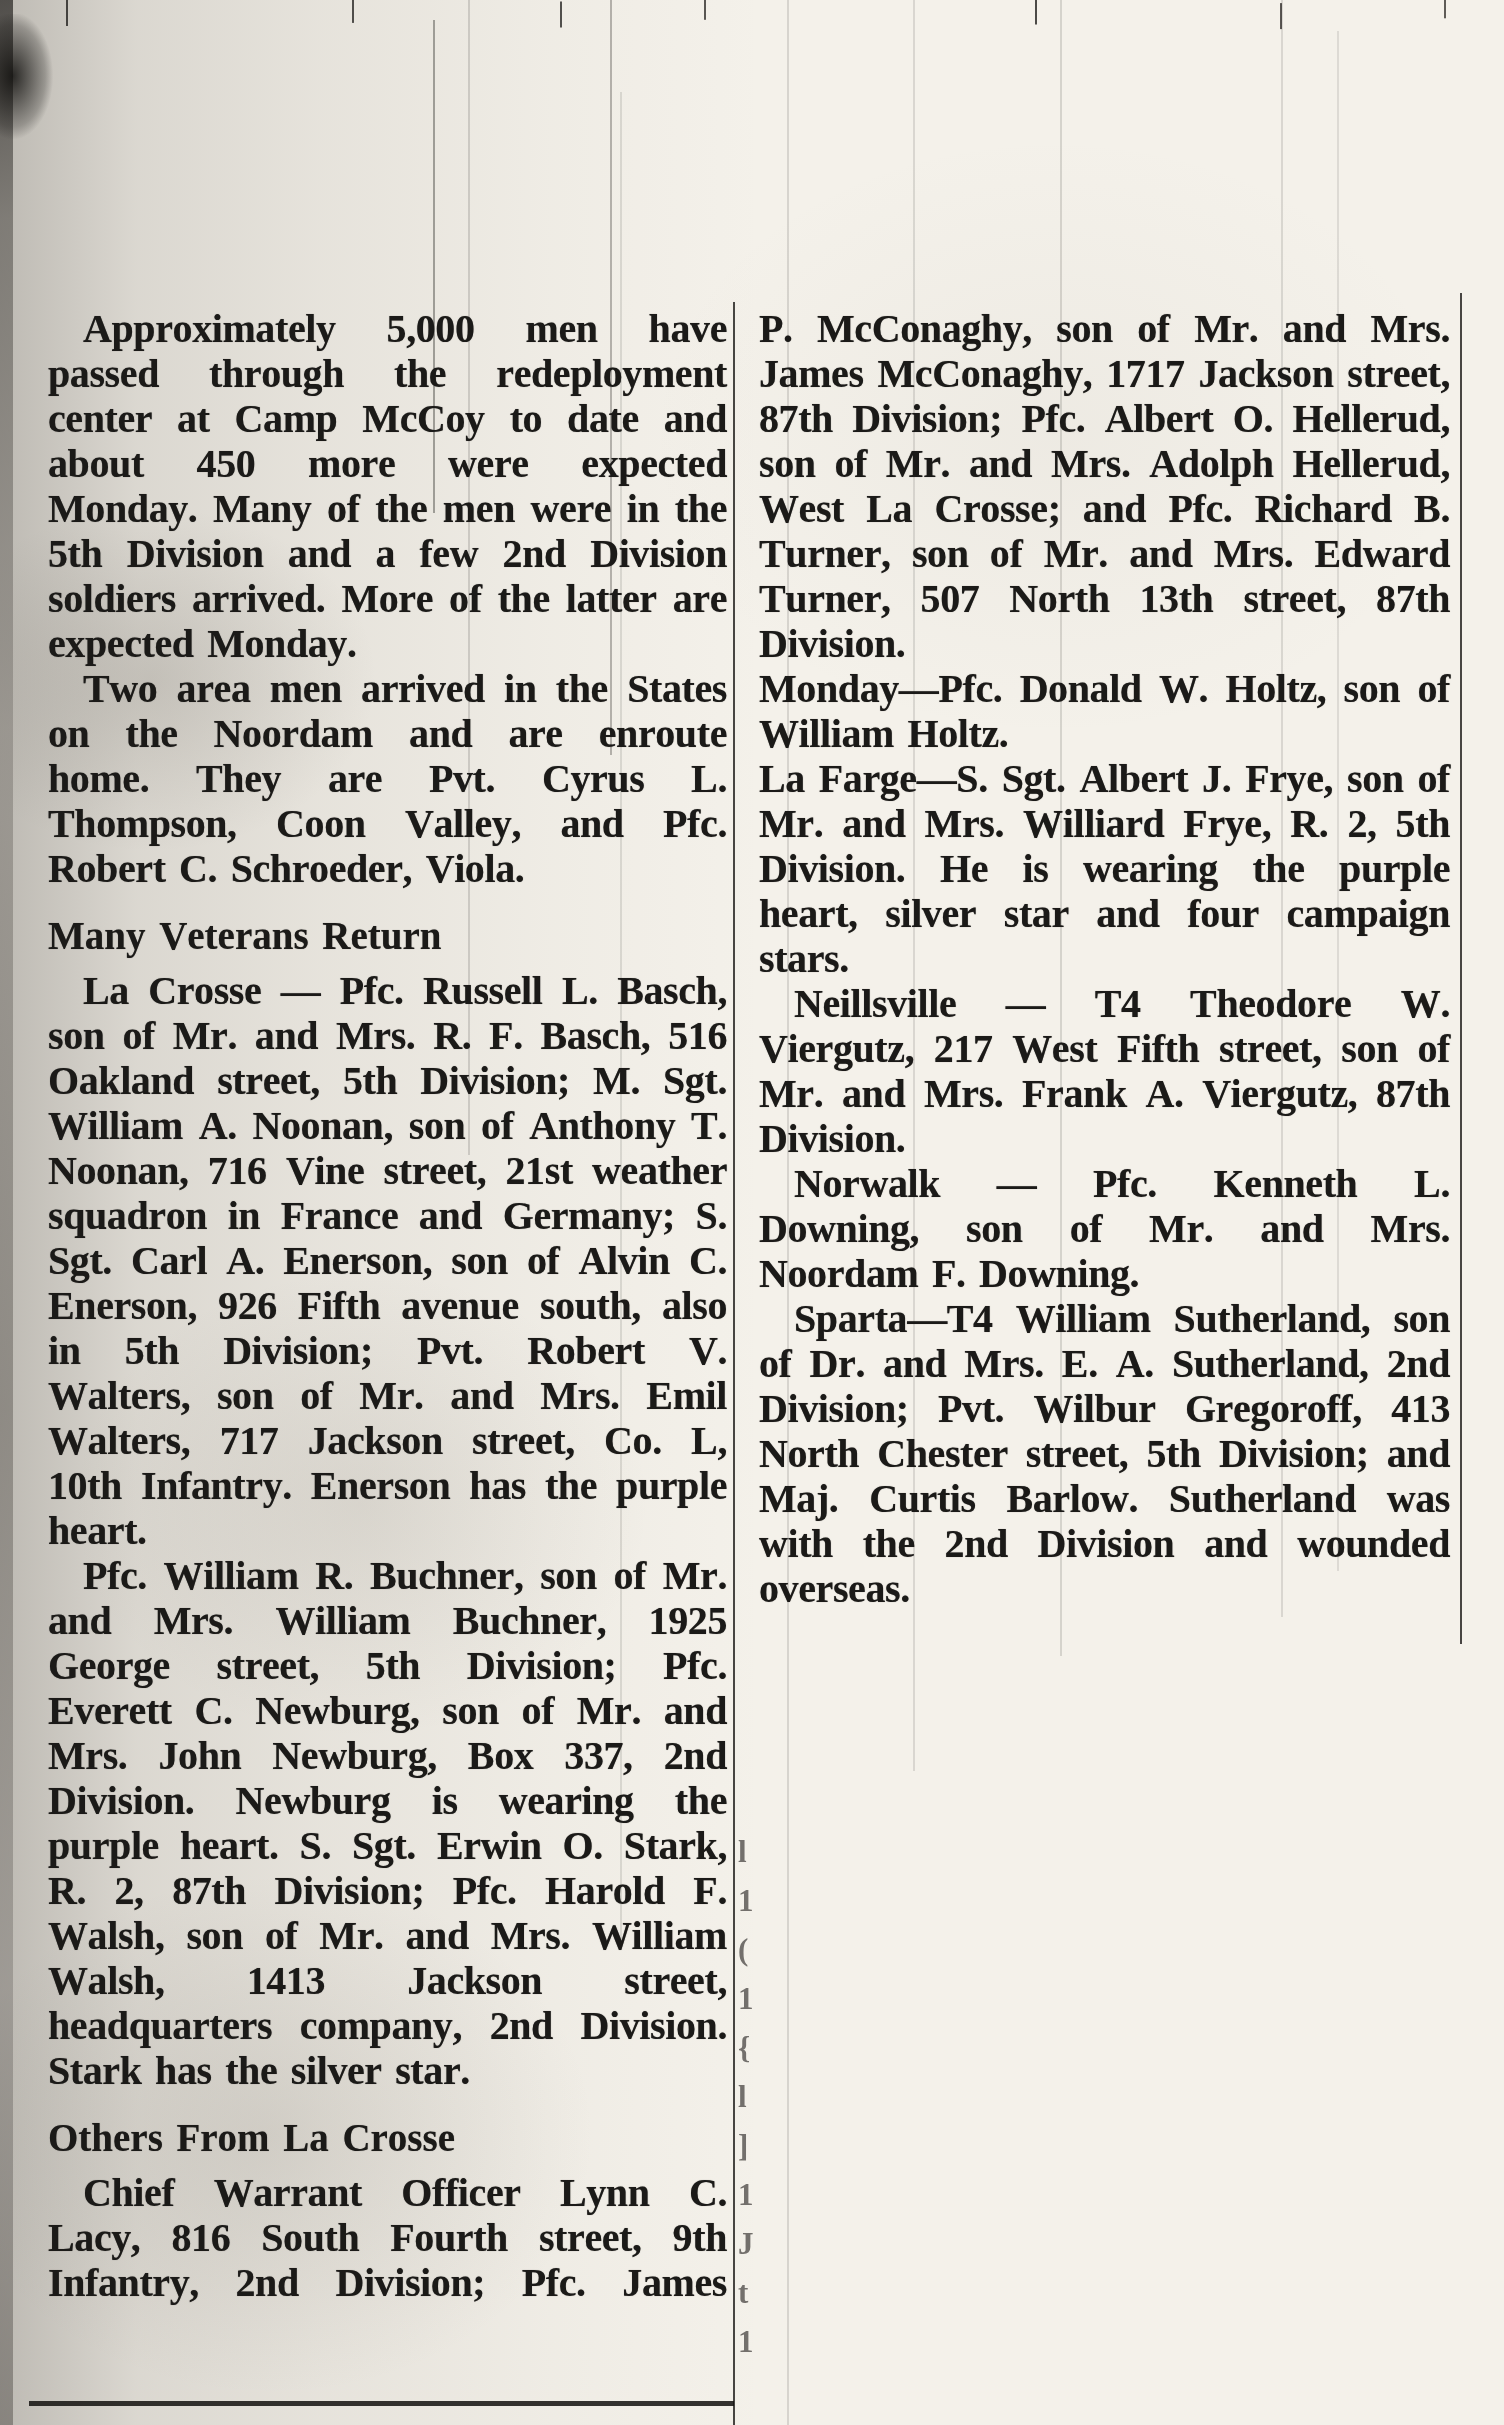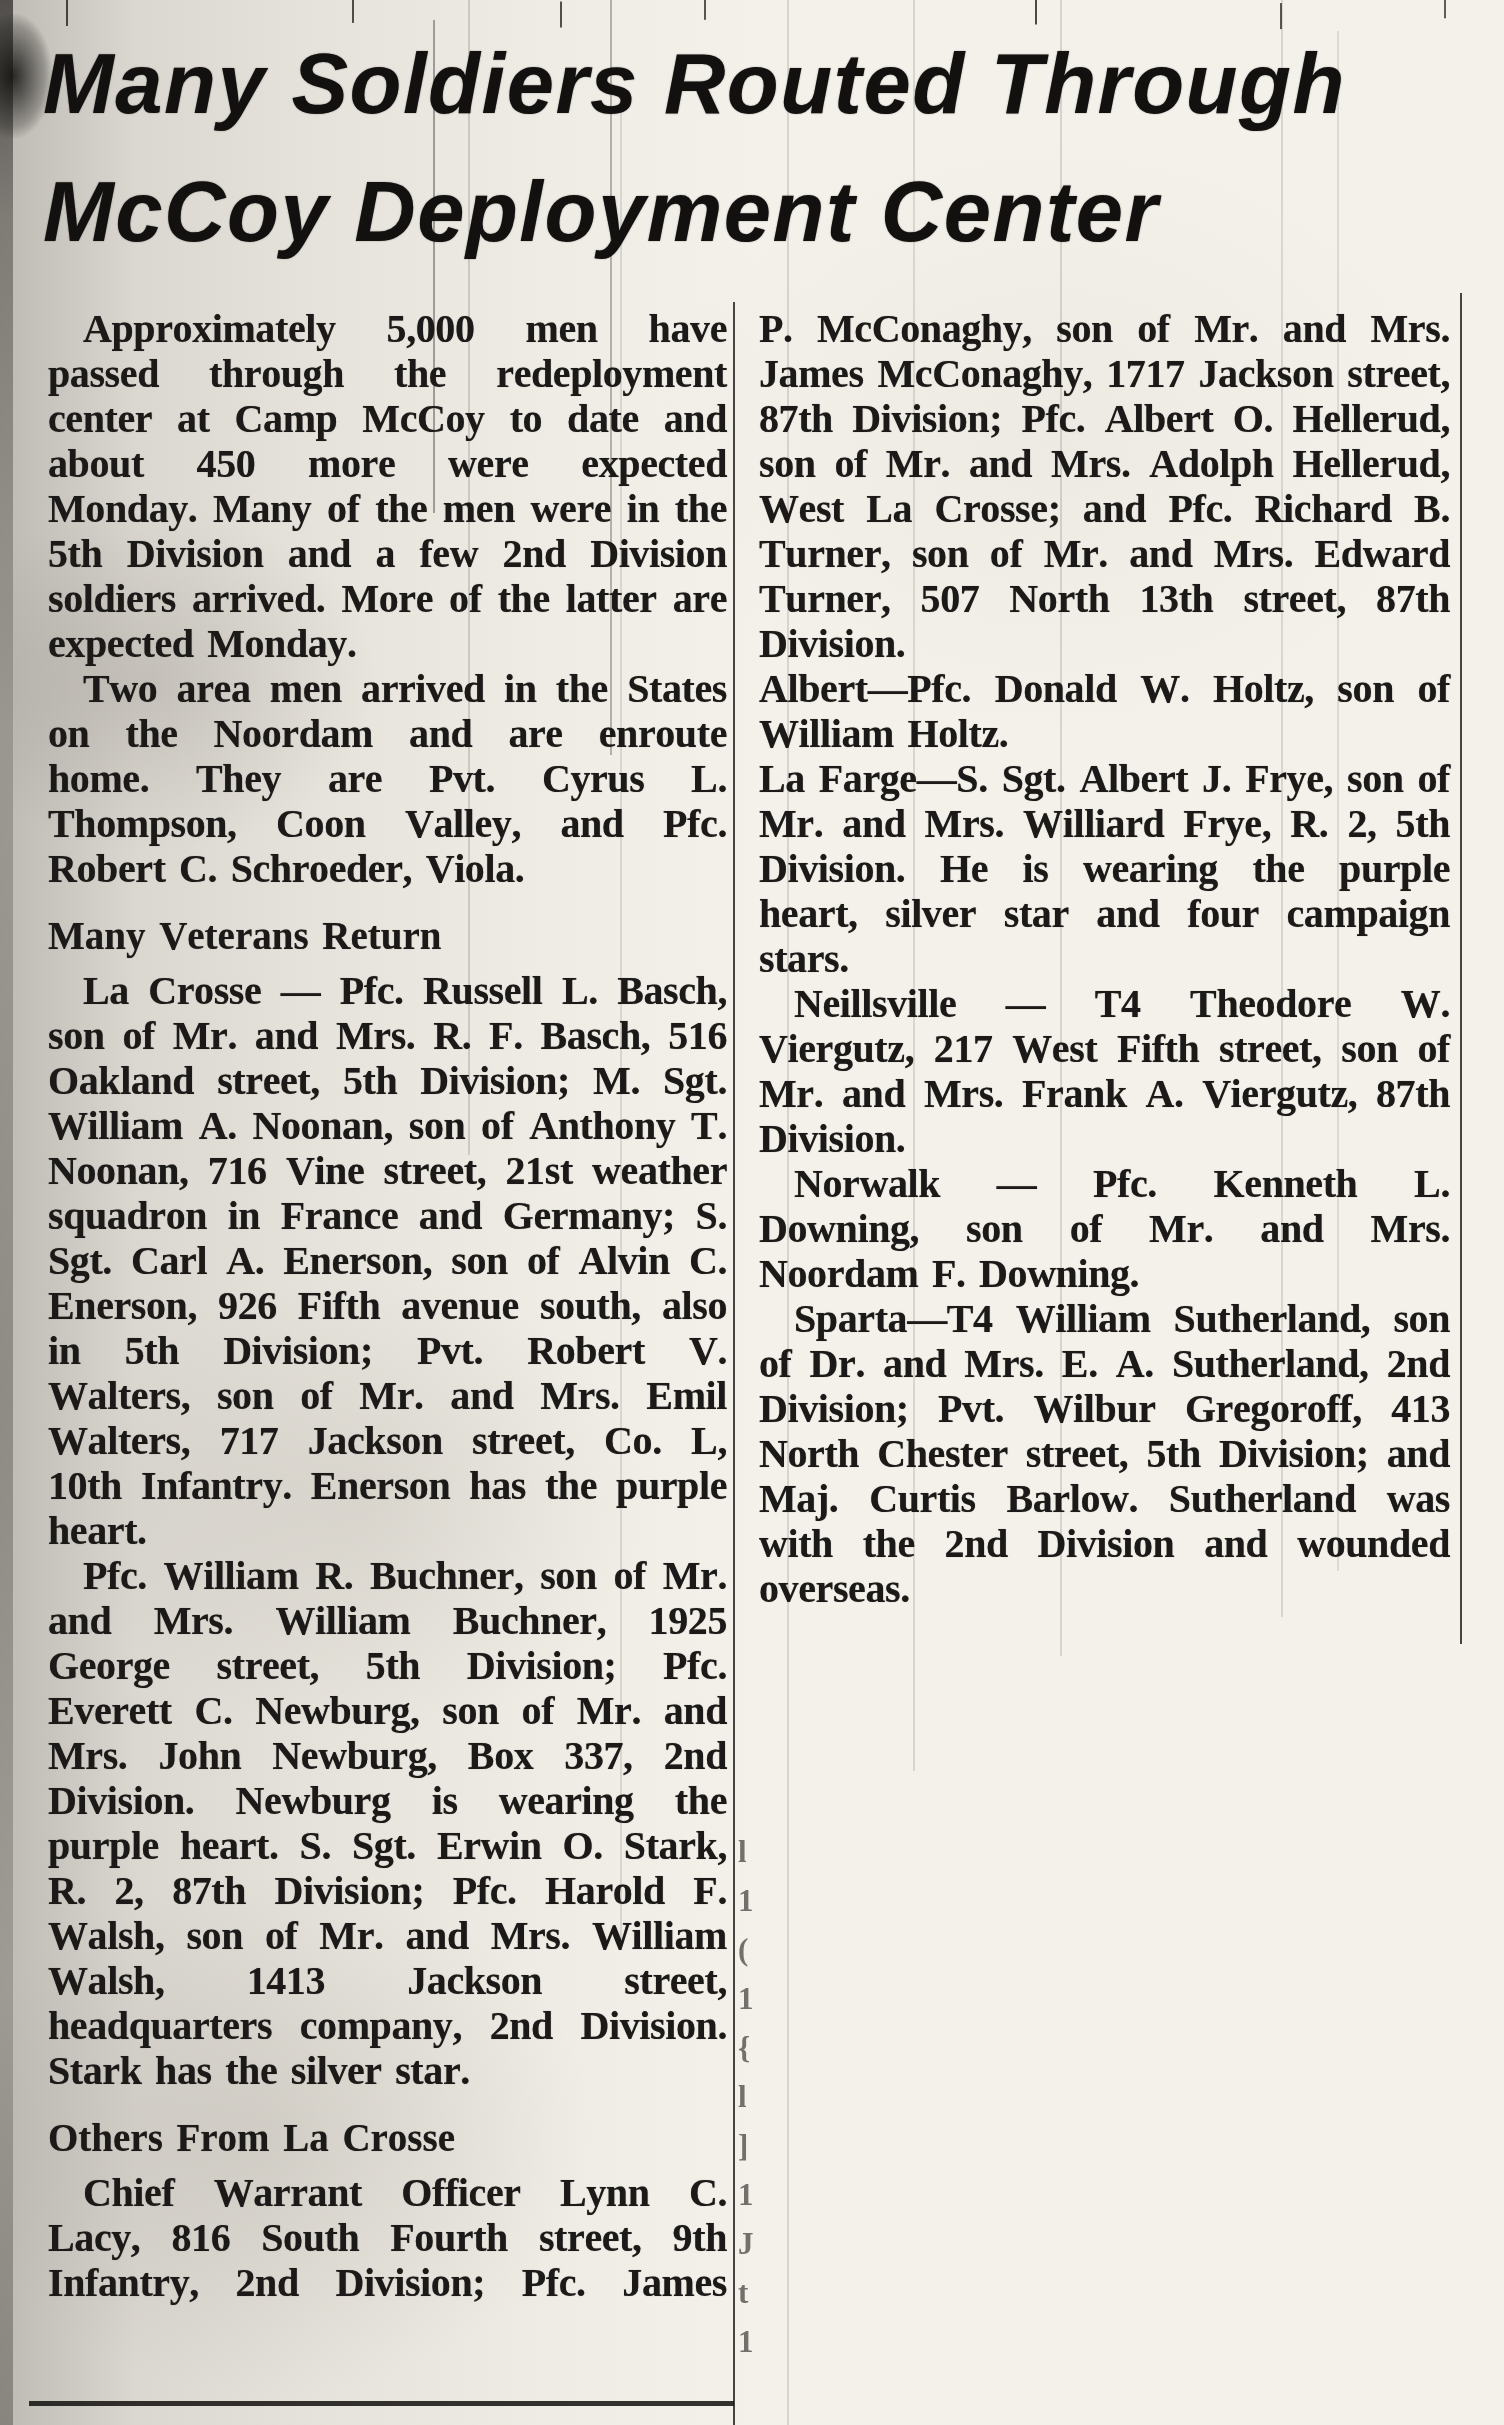--- a/index.html
+++ b/index.html
@@ -92,38 +92,34 @@
 (
 1
 {
 l
 ]
 1
 J
 t
 1</div>
 
-  <h1 class="headline">
-    <span class="hl-line">Many Soldiers Routed Through</span>
-    <span class="hl-line">McCoy Deployment Center</span>
-  </h1>
 
   <div class="col col-left">
     <p class="para"><span>Approximately 5,000 men have passed through the redeployment center at Camp McCoy to date and about 450 more were expected Monday. Many of the men were in the 5th Division and a few 2nd Division soldiers arrived. More of the latter are expected Monday.</span></p>
     <p class="para"><span>Two area men arrived in the States on the Noordam and are enroute home. They are Pvt. Cyrus L. Thompson, Coon Valley, and Pfc. Robert C. Schroeder, Viola.</span></p>
     <h2 class="subhead">Many Veterans Return</h2>
     <p class="para"><b class="lead">La Crosse</b><span> — Pfc. Russell L. Basch, son of Mr. and Mrs. R. F. Basch, 516 Oakland street, 5th Division; M. Sgt. William A. Noonan, son of Anthony T. Noonan, 716 Vine street, 21st weather squadron in France and Germany; S. Sgt. Carl A. Enerson, son of Alvin C. Enerson, 926 Fifth avenue south, also in 5th Division; Pvt. Robert V. Walters, son of Mr. and Mrs. Emil Walters, 717 Jackson street, Co. L, 10th Infantry. Enerson has the purple heart.</span></p>
     <p class="para"><span>Pfc. William R. Buchner, son of Mr. and Mrs. William Buchner, 1925 George street, 5th Division; Pfc. Everett C. Newburg, son of Mr. and Mrs. John Newburg, Box 337, 2nd Division. Newburg is wearing the purple heart. S. Sgt. Erwin O. Stark, R. 2, 87th Division; Pfc. Harold F. Walsh, son of Mr. and Mrs. William Walsh, 1413 Jackson street, headquarters company, 2nd Division. Stark has the silver star.</span></p>
     <h2 class="subhead">Others From La Crosse</h2>
     <p class="para justify-last"><span>Chief Warrant Officer Lynn C. Lacy, 816 South Fourth street, 9th Infantry, 2nd Division; Pfc. James</span></p>
   </div>
 
   <div class="col col-right">
     <p class="para noindent"><span>P. McConaghy, son of Mr. and Mrs. James McConaghy, 1717 Jackson street, 87th Division; Pfc. Albert O. Hellerud, son of Mr. and Mrs. Adolph Hellerud, West La Crosse; and Pfc. Richard B. Turner, son of Mr. and Mrs. Edward Turner, 507 North 13th street, 87th Division.</span></p>
-    <p class="para noindent"><b class="lead">Albert</b><span>—Pfc. Donald W. Holtz, son of William Holtz.</span></p>
+    <p class="para noindent"><b class="lead">Monday</b><span>—Pfc. Donald W. Holtz, son of William Holtz.</span></p>
     <p class="para noindent"><b class="lead">La Farge</b><span>—S. Sgt. Albert J. Frye, son of Mr. and Mrs. Williard Frye, R. 2, 5th Division. He is wearing the purple heart, silver star and four campaign stars.</span></p>
     <p class="para"><b class="lead">Neillsville</b><span> — T4 Theodore W. Viergutz, 217 West Fifth street, son of Mr. and Mrs. Frank A. Viergutz, 87th Division.</span></p>
     <p class="para"><b class="lead">Norwalk</b><span> — Pfc. Kenneth L. Downing, son of Mr. and Mrs. Noordam F. Downing.</span></p>
     <p class="para"><b class="lead">Sparta</b><span>—T4 William Sutherland, son of Dr. and Mrs. E. A. Sutherland, 2nd Division; Pvt. Wilbur Gregoroff, 413 North Chester street, 5th Division; and Maj. Curtis Barlow. Sutherland was with the 2nd Division and wounded overseas.</span></p>
   </div>
 
 </div>
 
 
 </body></html>

